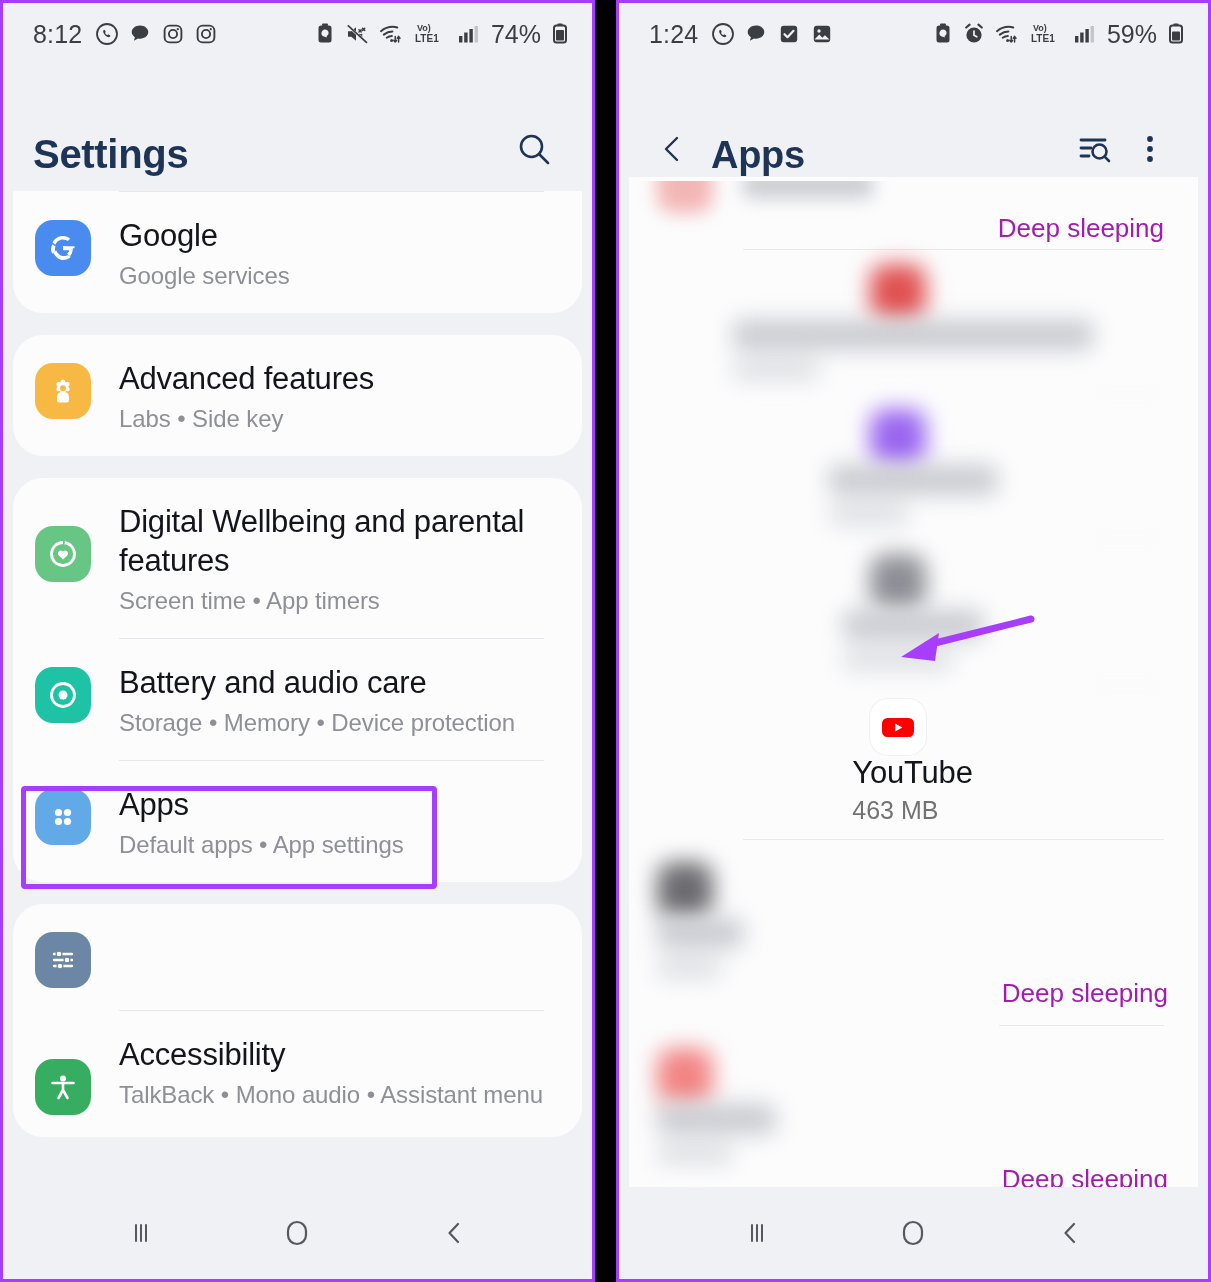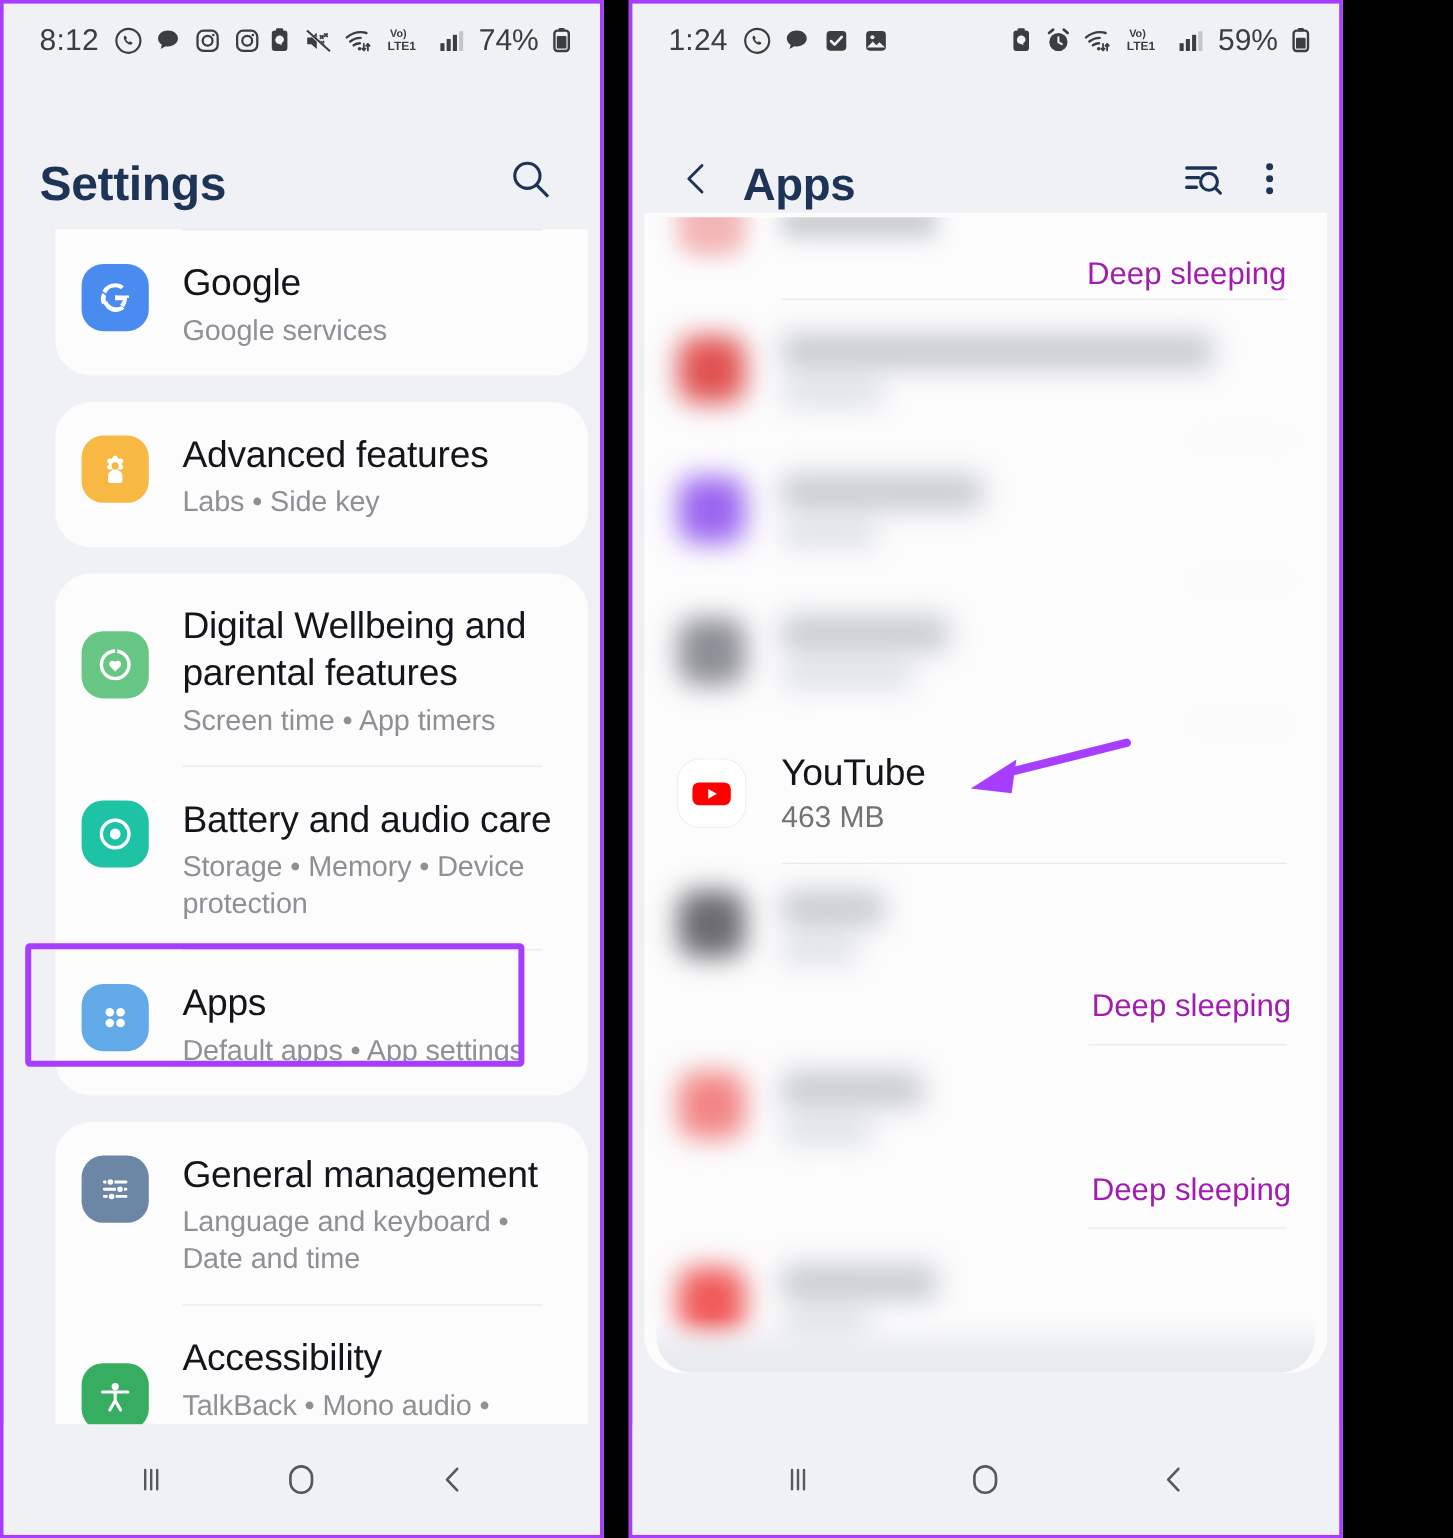--- a/index.html
+++ b/index.html
@@ -17,21 +17,21 @@
   }
 
   
   .panel {
     position: relative;
     height: 1282px;
     background: #f0f1f5;
     overflow: hidden;
     border: 3px solid #a63dff;
   }
-  .panel-left  { width: 503px; }
+  .panel-left  { width: 595px; }
   .gutter      { width: 21px; background: #000; flex: 0 0 21px; }
   .panel-right { width: 595px; }
 
   
   .statusbar {
     height: 62px;
     display: flex;
     align-items: center;
     justify-content: space-between;
     padding: 0 22px 0 30px;
@@ -64,21 +64,20 @@
     display: flex; align-items: center; justify-content: center;
     color: #1d3456;
   }
   .back-chevron { width: 48px; height: 56px; display:flex; align-items:center; justify-content:center; margin-right: 14px; color:#1d3456; }
 
   
   .settings-scroll {
     position: absolute;
     top: 174px; left: 0; right: 0; bottom: 92px;
     overflow: hidden;
-    margin-left: 33px;
   }
   .card {
     background: #fcfcfd;
     border-radius: 30px;
     margin: 0 10px 22px 10px;
     padding: 0 0;
   }
   .card.first { border-radius: 0 0 30px 30px; margin-top: 0; }
   .srow {
     display: flex;
@@ -146,20 +145,21 @@
     min-height: 960px;
     position: relative;
     padding-top: 4px;
   }
   .arow {
     display: flex;
     align-items: center;
     padding: 14px 30px 14px 28px;
     min-height: 108px;
     position: relative;
+    flex-direction: column;
   }
   .aicon {
     flex: 0 0 56px;
     width: 56px; height: 56px;
     border-radius: 16px;
     display: flex; align-items: center; justify-content: center;
     margin-right: 30px;
   }
   .atext { flex: 1 1 auto; }
   .aname { font-size: 31px; color: #13151a; letter-spacing: -0.2px; }
@@ -399,24 +399,20 @@
       <div class="card">
         <div class="srow">
           <div class="sicon" style="background:#6c87a5">
             <svg width="34" height="34" viewBox="0 0 34 34">
                 <path d="M8 11h18M8 17h18M8 23h18" stroke="#fff" stroke-width="2.4" stroke-linecap="round"></path>
                 <circle cx="13" cy="11" r="2.9" fill="#fff" stroke="#6c87a5" stroke-width="1.2"></circle>
                 <circle cx="21" cy="17" r="2.9" fill="#fff" stroke="#6c87a5" stroke-width="1.2"></circle>
                 <circle cx="14" cy="23" r="2.9" fill="#fff" stroke="#6c87a5" stroke-width="1.2"></circle>
               </svg>
           </div>
-          <div class="stext">
-            <div class="stitle">General management</div>
-            <div class="ssub">Language and keyboard  •  Date and time</div>
-          </div>
         </div>
         <div class="divider"></div>
 
         <div class="srow">
           <div class="sicon" style="background:#37ad62; margin-top:26px">
             <svg width="34" height="34" viewBox="0 0 34 34">
                 <circle cx="17" cy="8.5" r="3" fill="#fff"></circle>
                 <path d="M6.5 13h21" stroke="#fff" stroke-width="2.6" stroke-linecap="round"></path>
                 <path d="M17 13v7m0 0l-4.5 8M17 20l4.5 8" stroke="#fff" stroke-width="2.6" stroke-linecap="round"></path>
               </svg>

